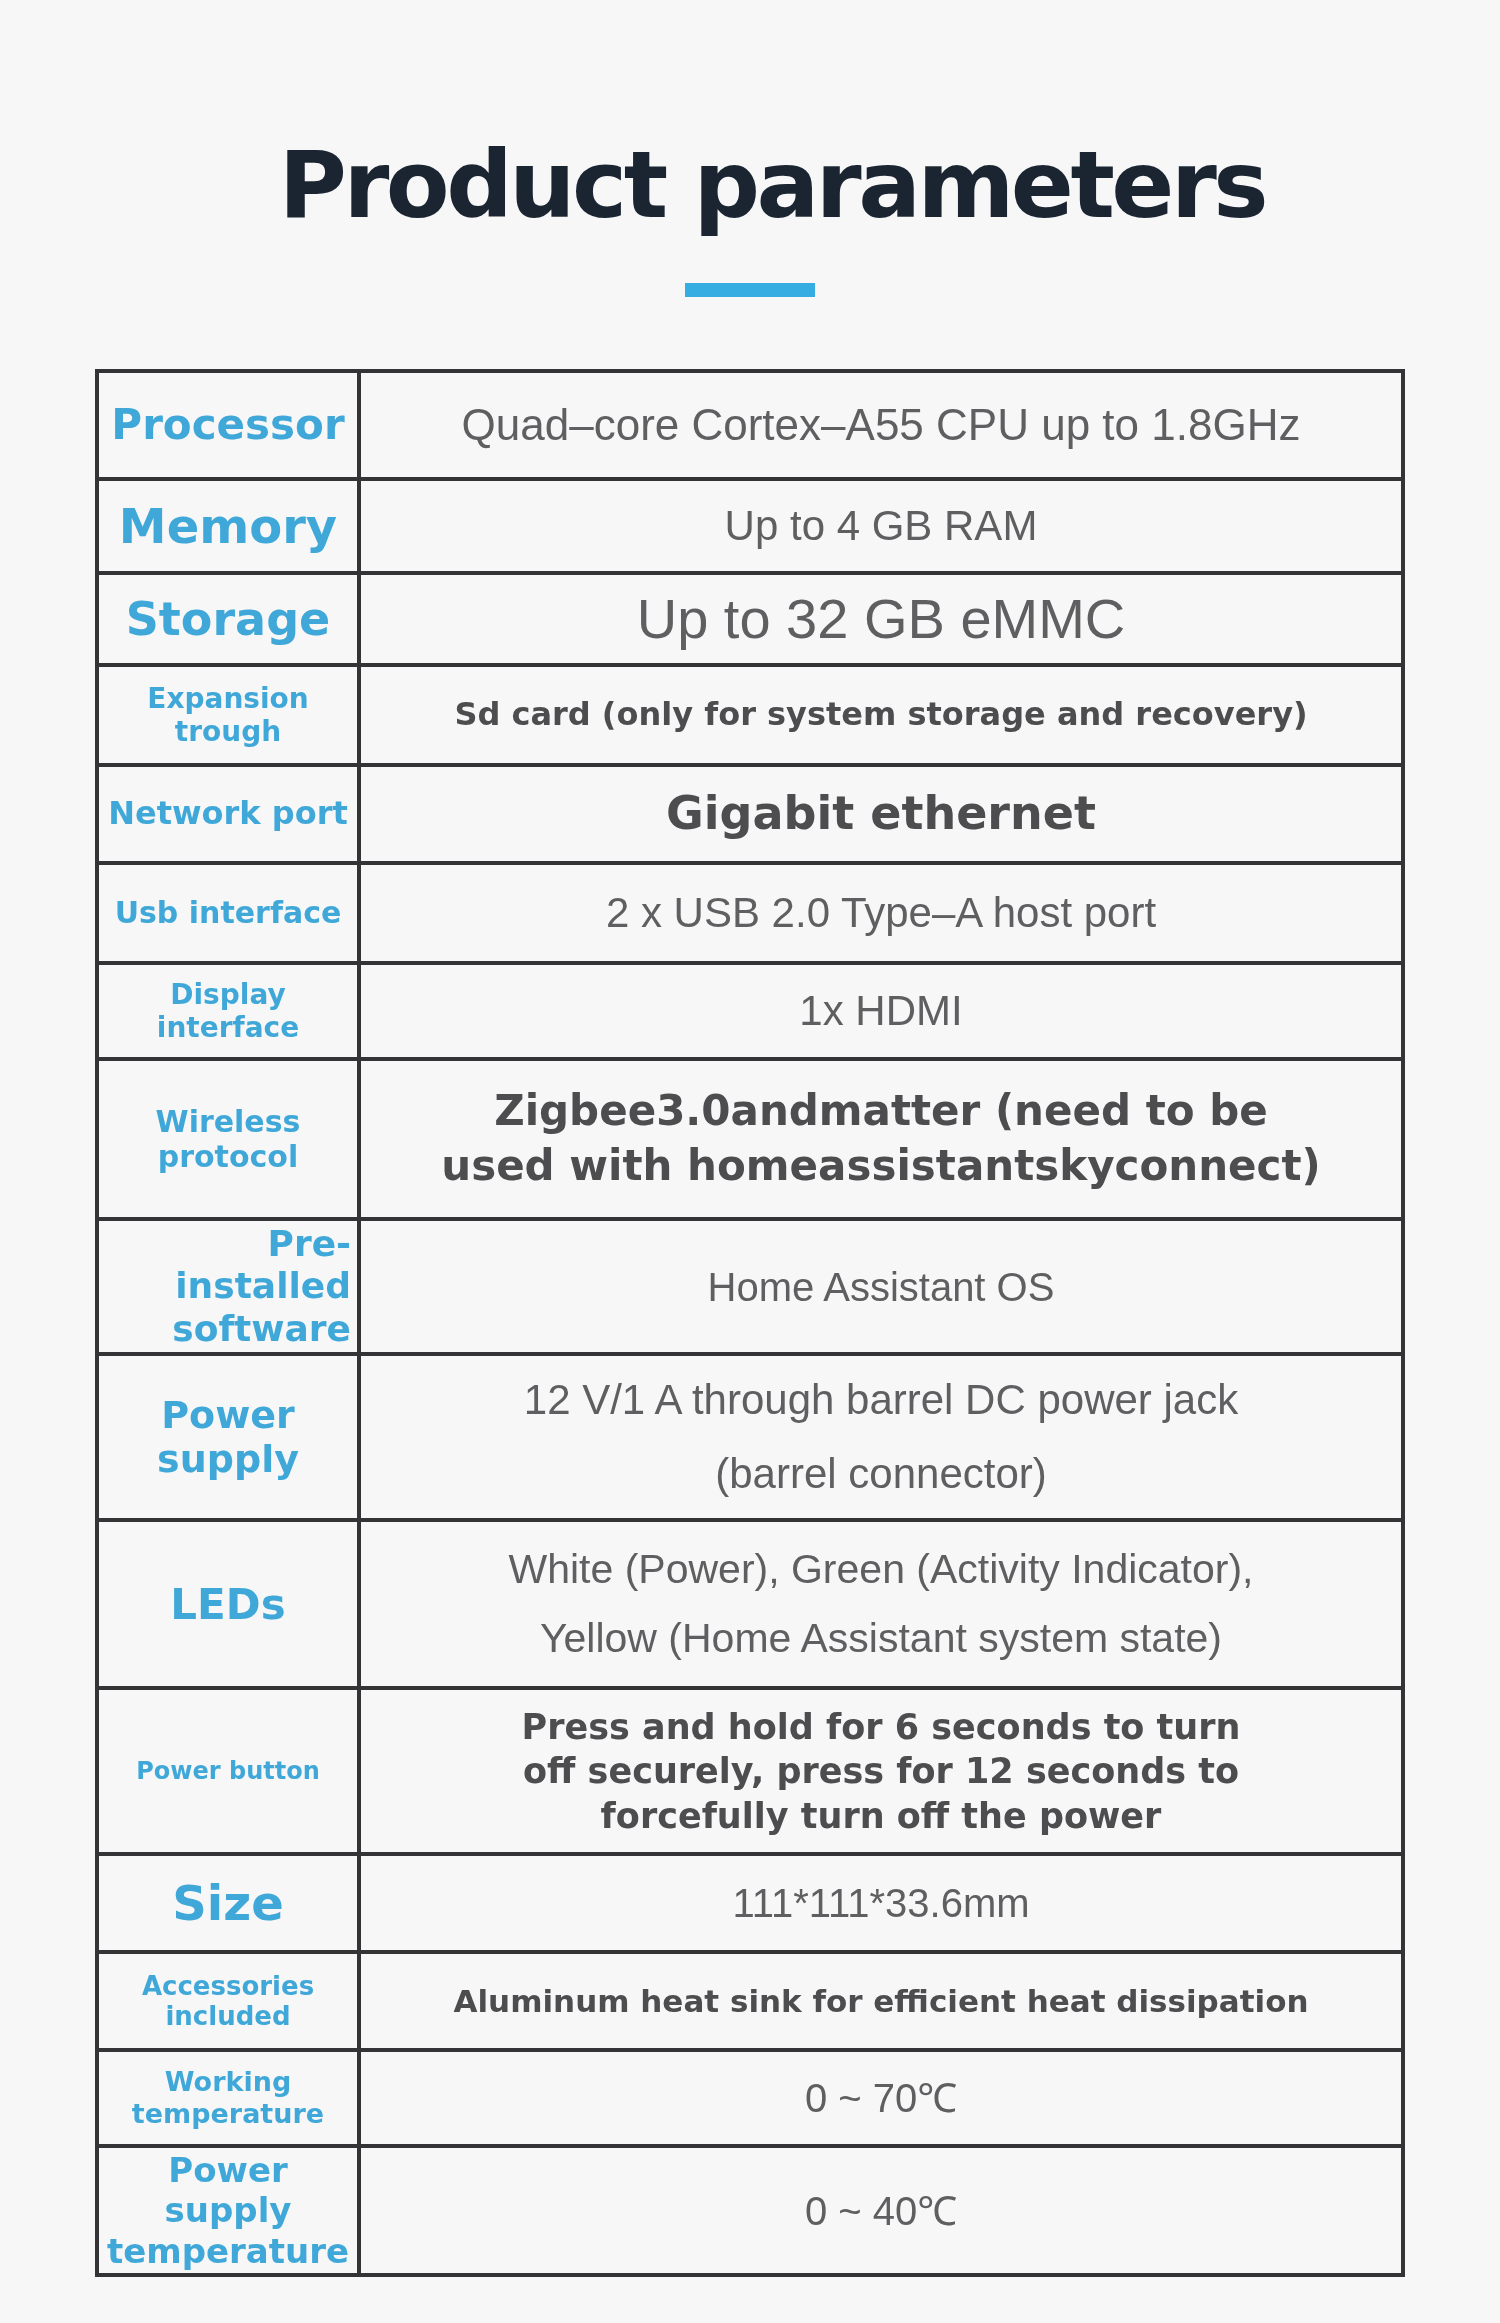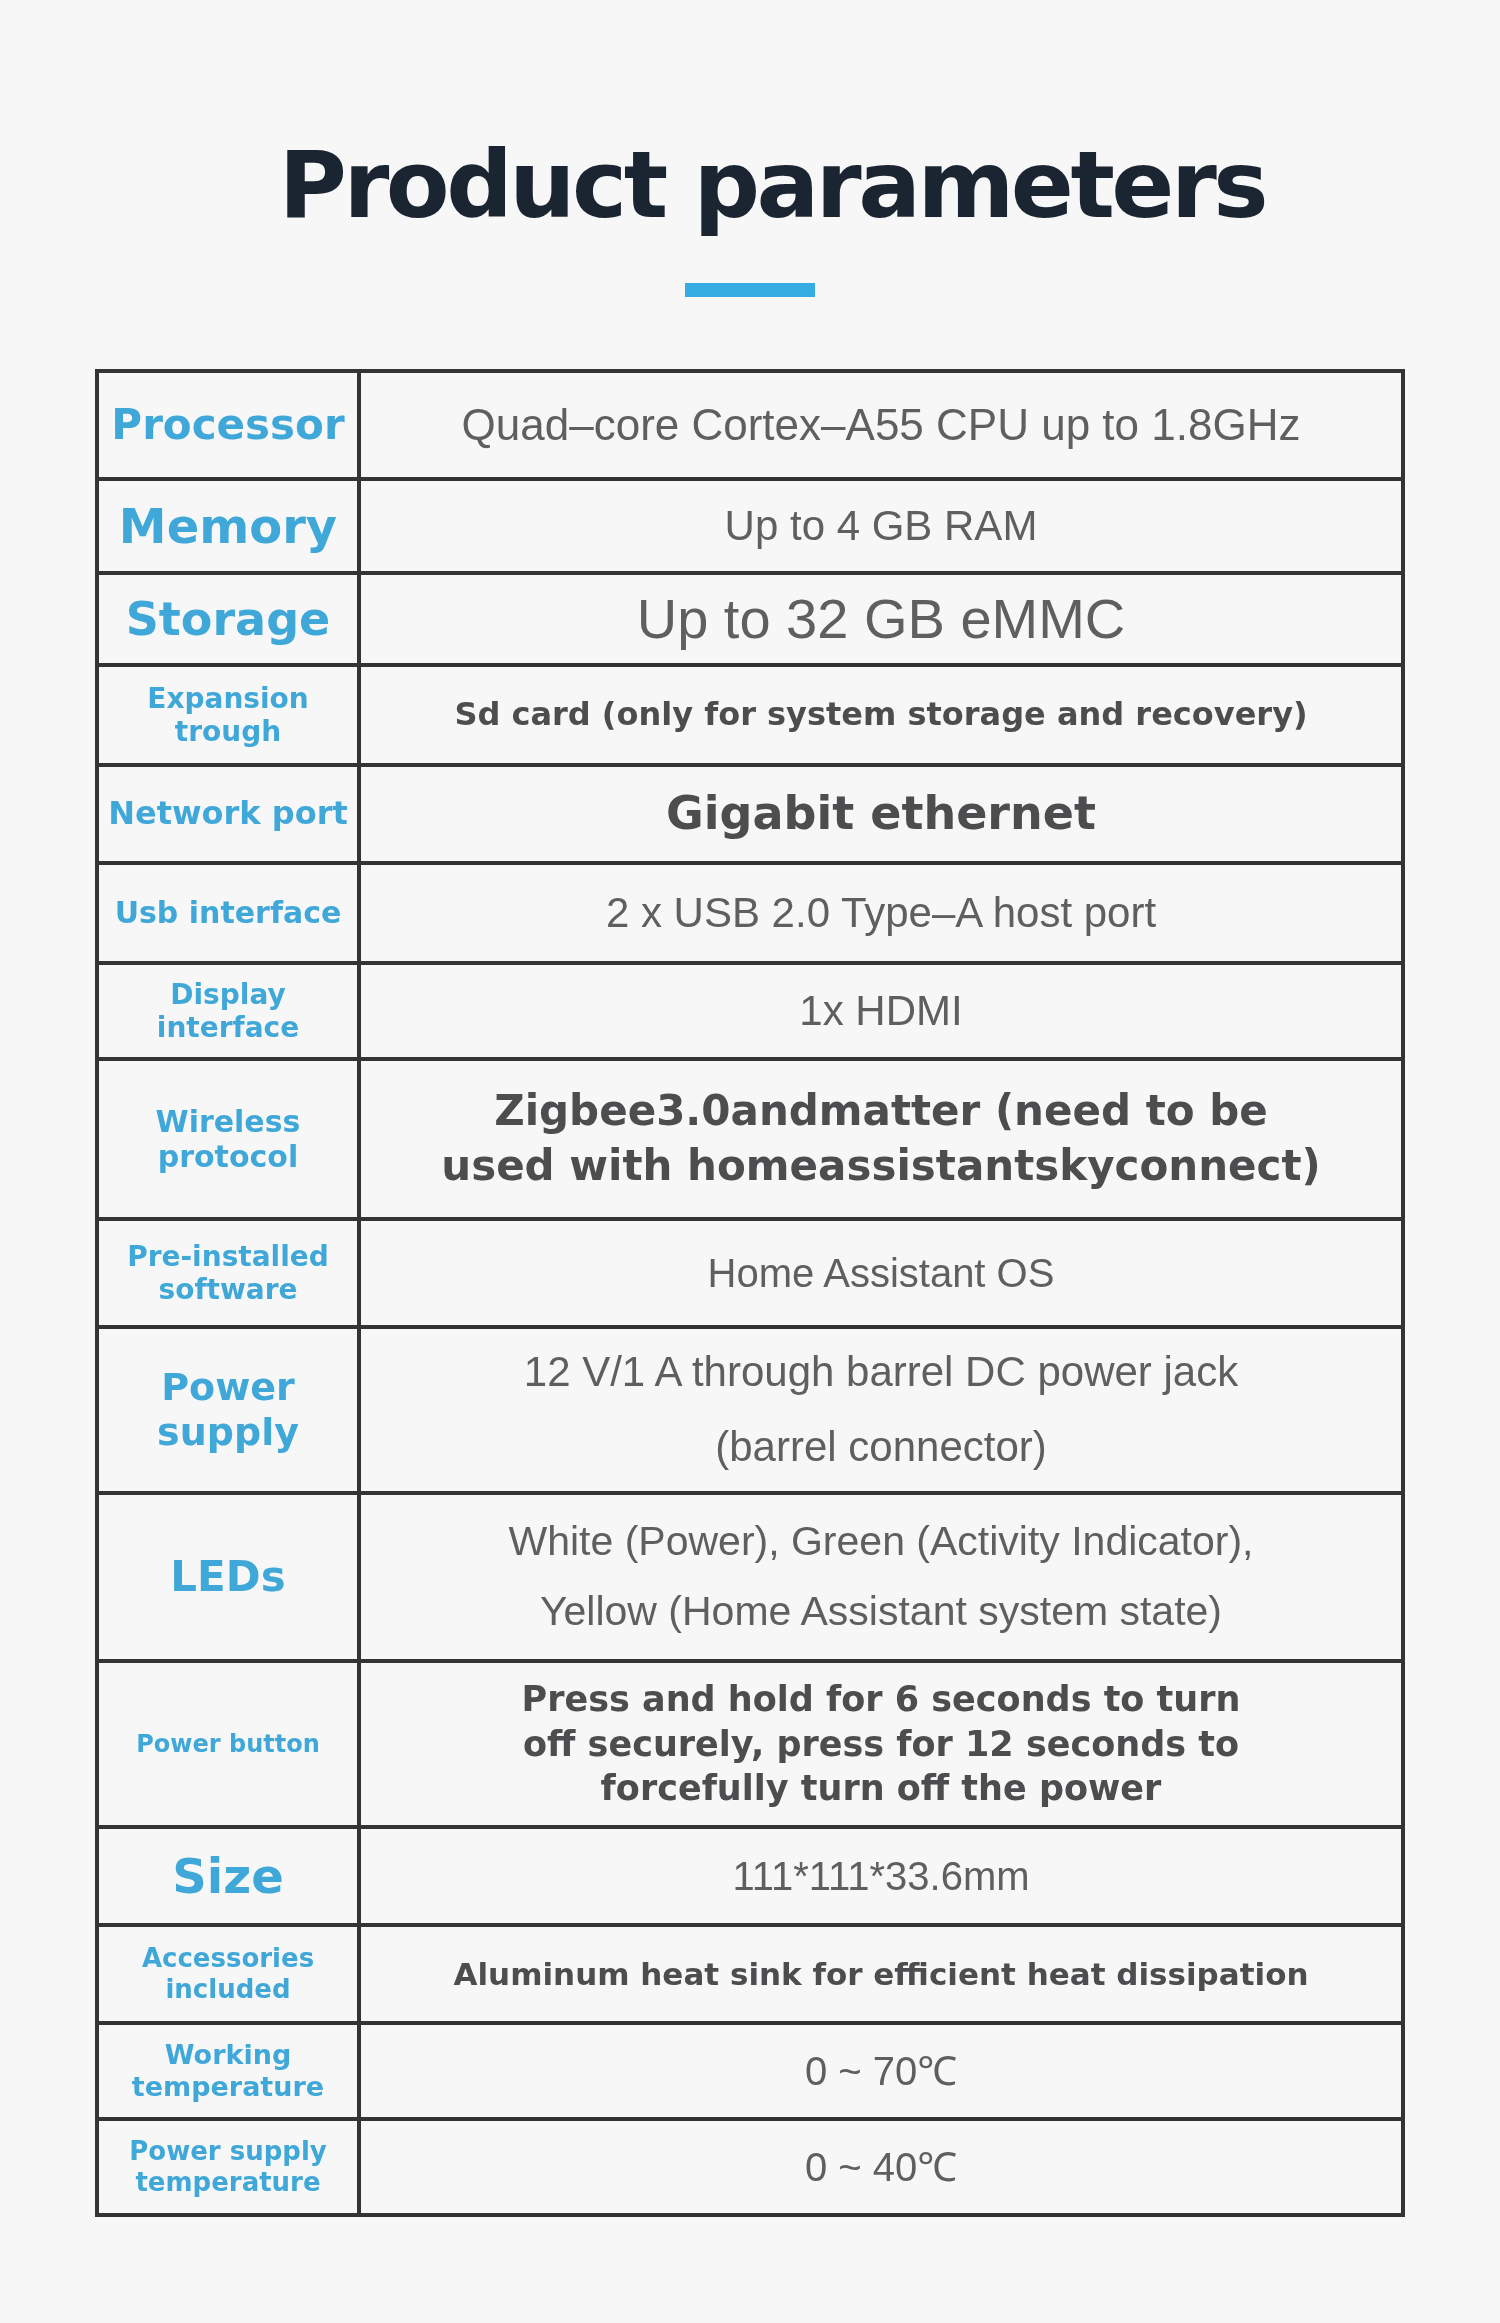--- a/index.html
+++ b/index.html
@@ -98,21 +98,21 @@
         <td class="spec-label" style="font-size: 28px;">Display
 interface</td>
         <td class="spec-value" style="font-size: 42px;">1x HDMI</td>
       </tr>
       <tr style="height: 160px;">
         <td class="spec-label" style="font-size: 30px;">Wireless protocol</td>
         <td class="spec-value bold" style="font-size: 42px; line-height: 1.3;">Zigbee3.0andmatter (need to be
 used with homeassistantskyconnect)</td>
       </tr>
       <tr style="height: 108px;">
-        <td class="spec-label" style="font-size: 28px;">Pre-installed
+        <td class="spec-label" style="font-size: 36px; text-align: right;">Pre-installed
 software</td>
         <td class="spec-value" style="font-size: 40px;">Home Assistant OS</td>
       </tr>
       <tr style="height: 166px;">
         <td class="spec-label" style="font-size: 38px;">Power supply</td>
         <td class="spec-value" style="font-size: 42px; line-height: 1.78;">12 V/1 A through barrel DC power jack
 (barrel connector)</td>
       </tr>
       <tr style="height: 168px;">
         <td class="spec-label" style="font-size: 42px;">LEDs</td>
@@ -131,17 +131,17 @@
       </tr>
       <tr style="height: 98px;">
         <td class="spec-label" style="font-size: 26px;">Accessories included</td>
         <td class="spec-value bold" style="font-size: 31px;">Aluminum heat sink for efficient heat dissipation</td>
       </tr>
       <tr style="height: 96px;">
         <td class="spec-label" style="font-size: 27px;">Working temperature</td>
         <td class="spec-value" style="font-size: 40px;">0 ~ 70℃</td>
       </tr>
       <tr style="height: 96px;">
-        <td class="spec-label" style="font-size: 26px;">Power supply temperature</td>
+        <td class="spec-label" style="font-size: 34px;">Power supply temperature</td>
         <td class="spec-value" style="font-size: 40px;">0 ~ 40℃</td>
       </tr>
     </tbody>
 </table>
 
 </body></html>

